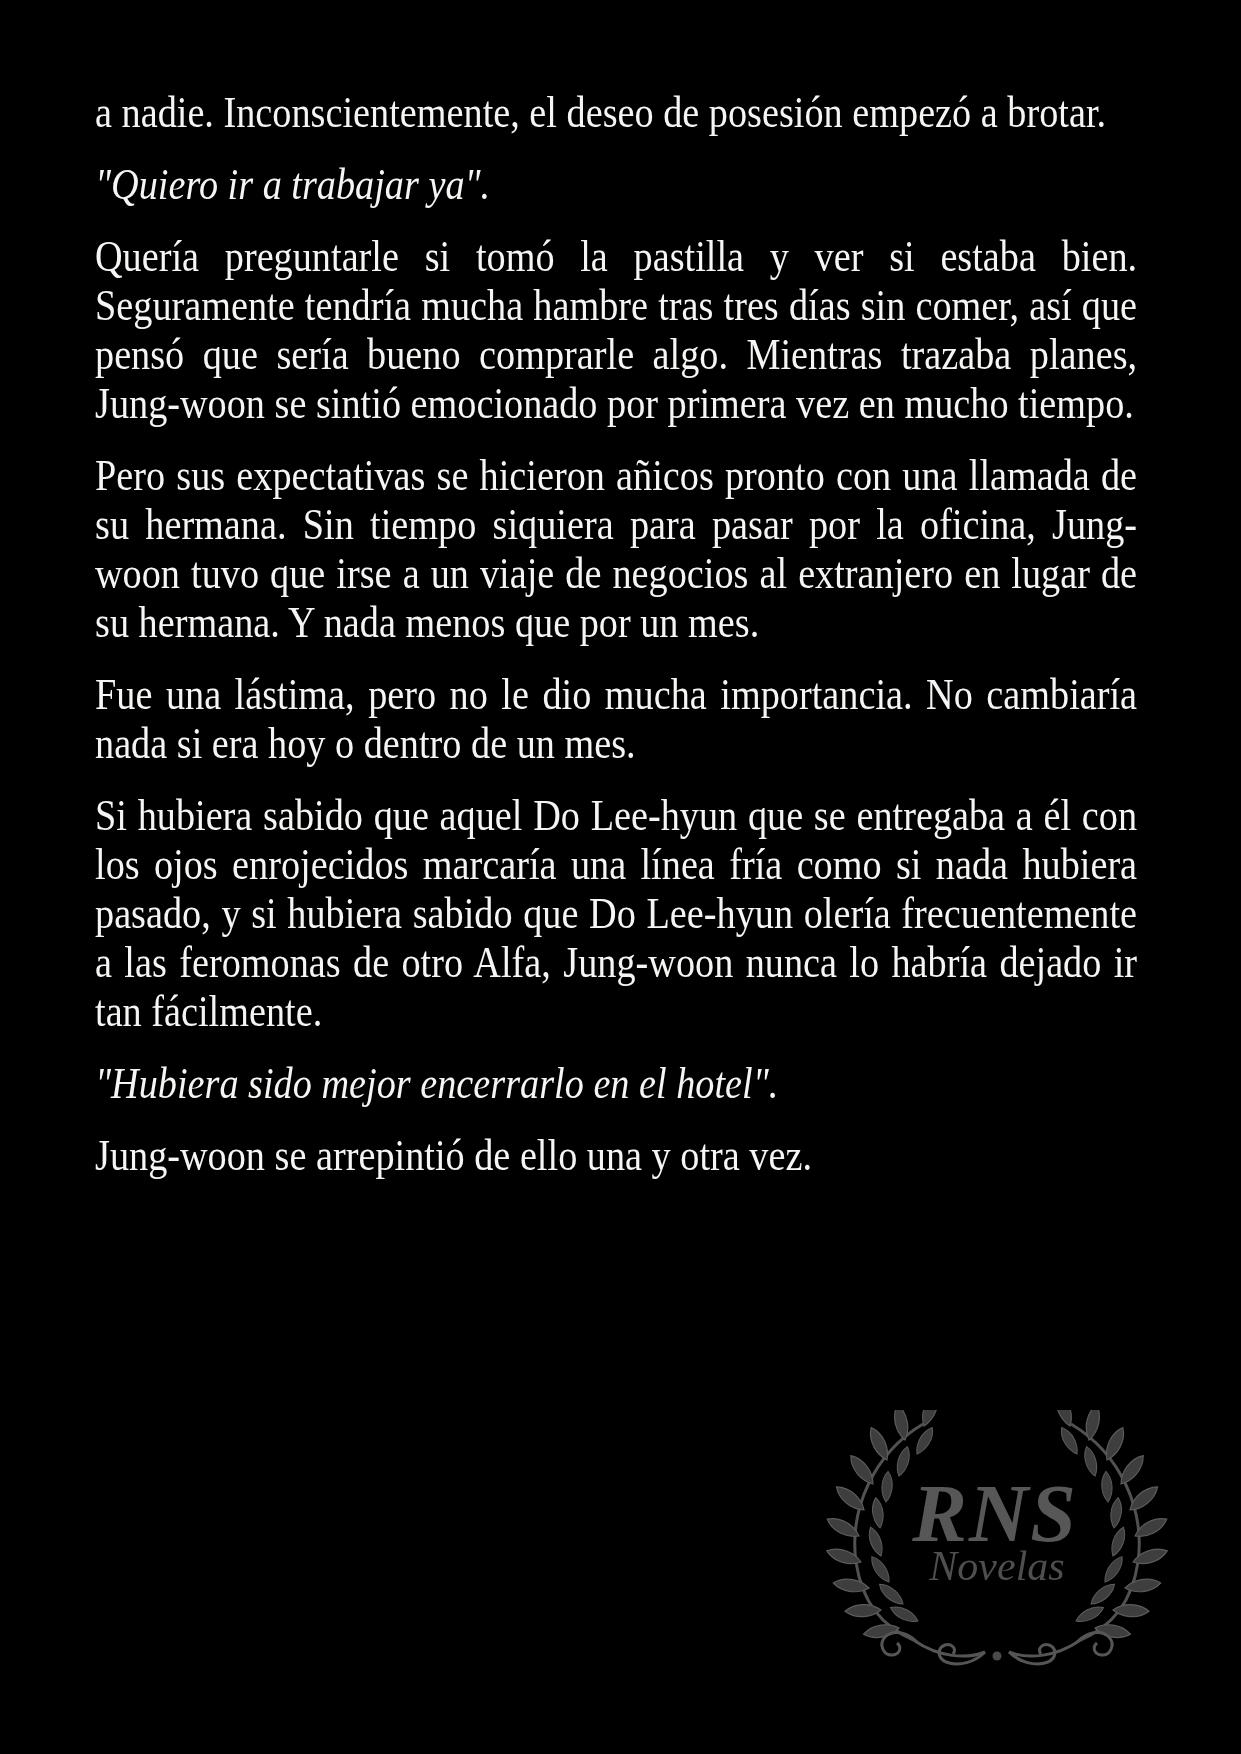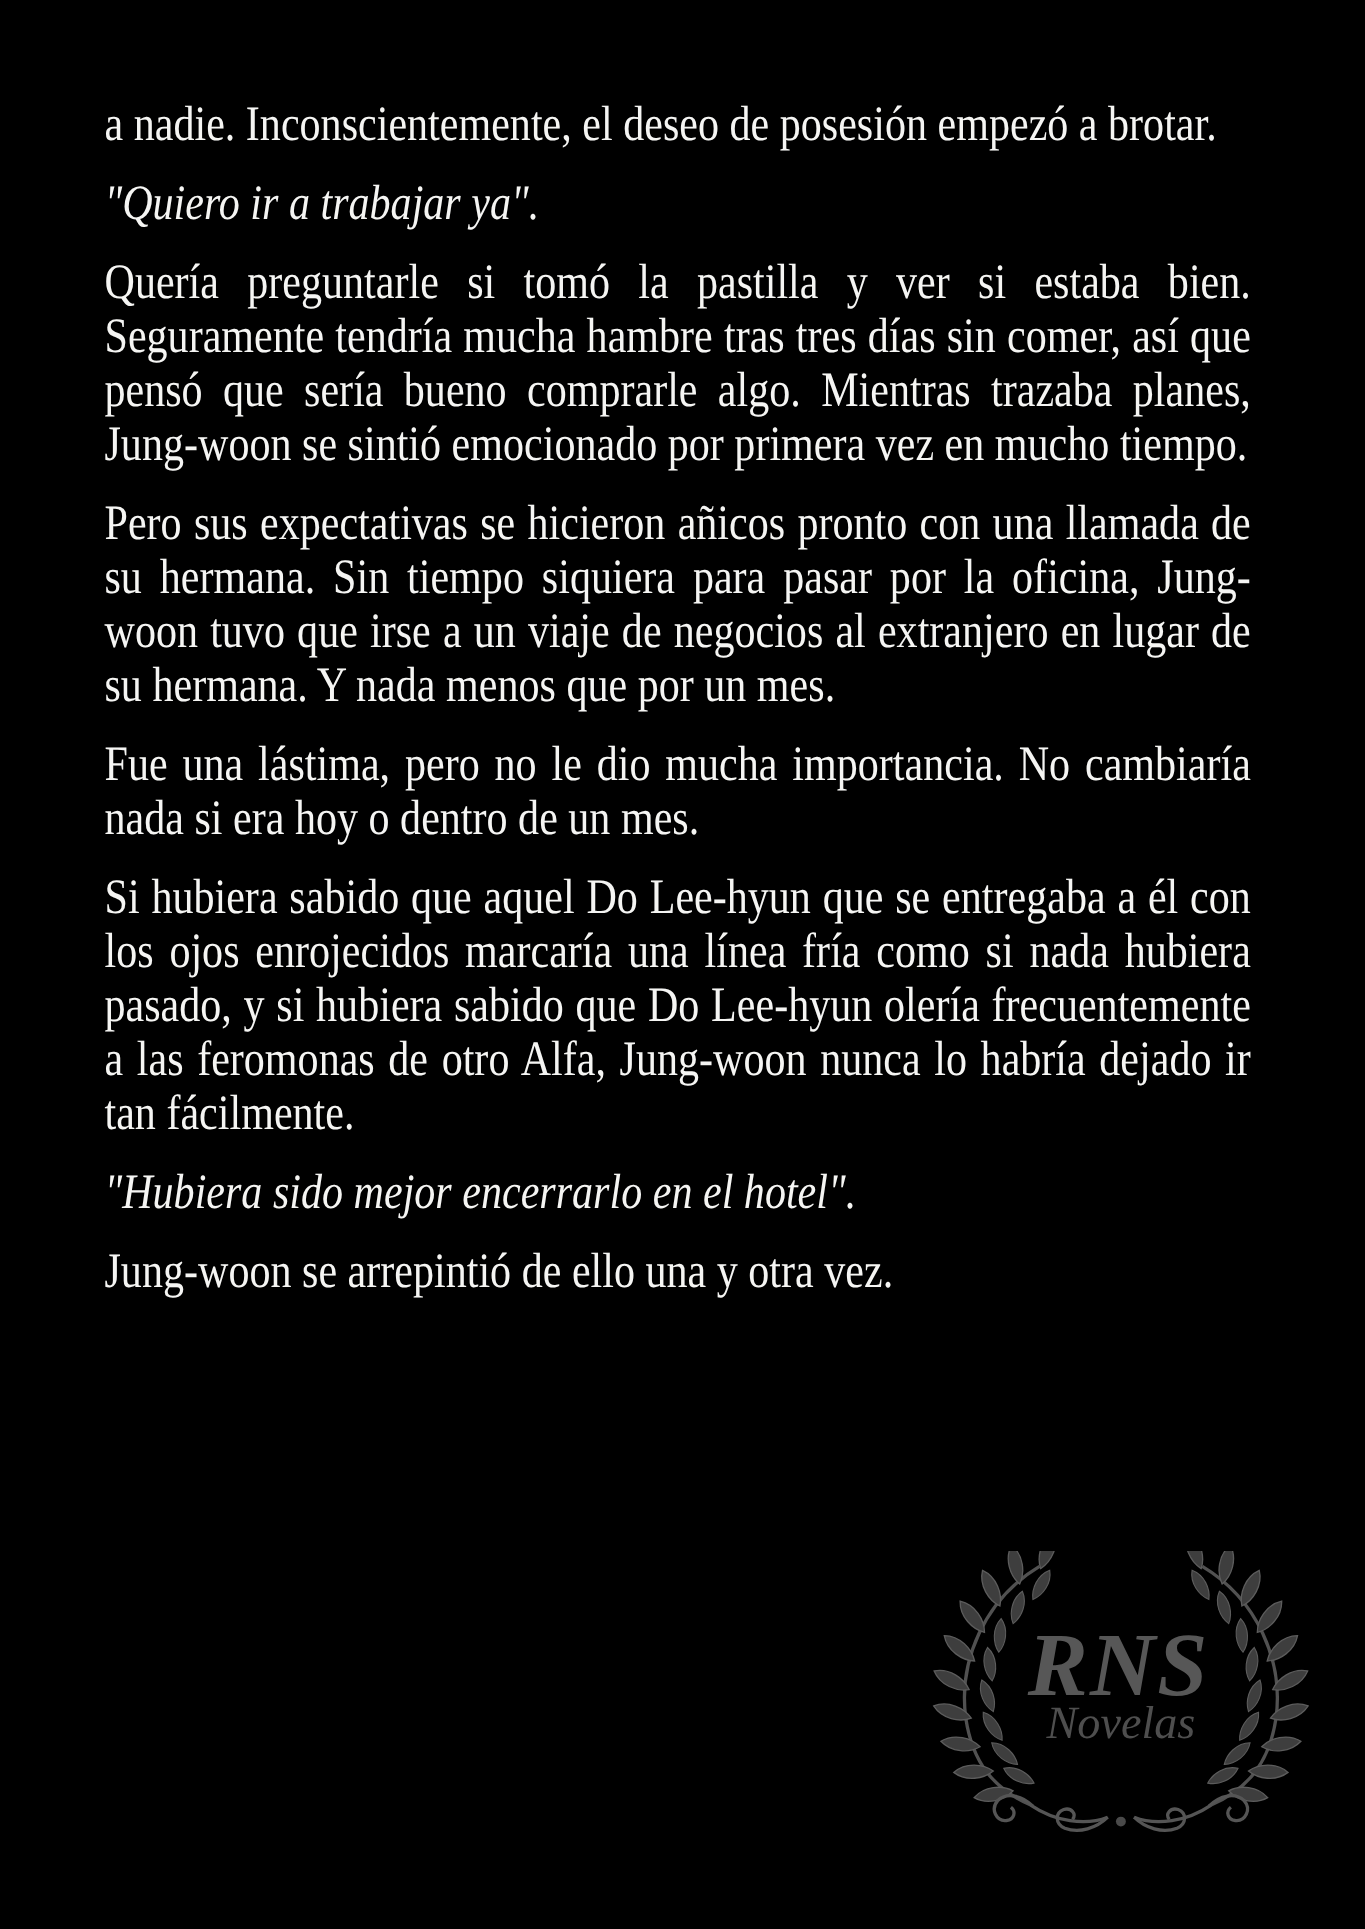--- a/index.html
+++ b/index.html
@@ -31,21 +31,21 @@
     text-justify: inter-word;
   }
   .para {
     margin: 0 0 23px 0;
   }
   .para.italic {
     font-style: italic;
   }
   .watermark {
     position: absolute;
-    left: 843px;
+    left: 821px;
     top: 1410px;
     width: 352px;
     height: 272px;
   }
   .watermark svg { display: block; }
 </style>
 </head>
 <body>
 
 <div class="page">

